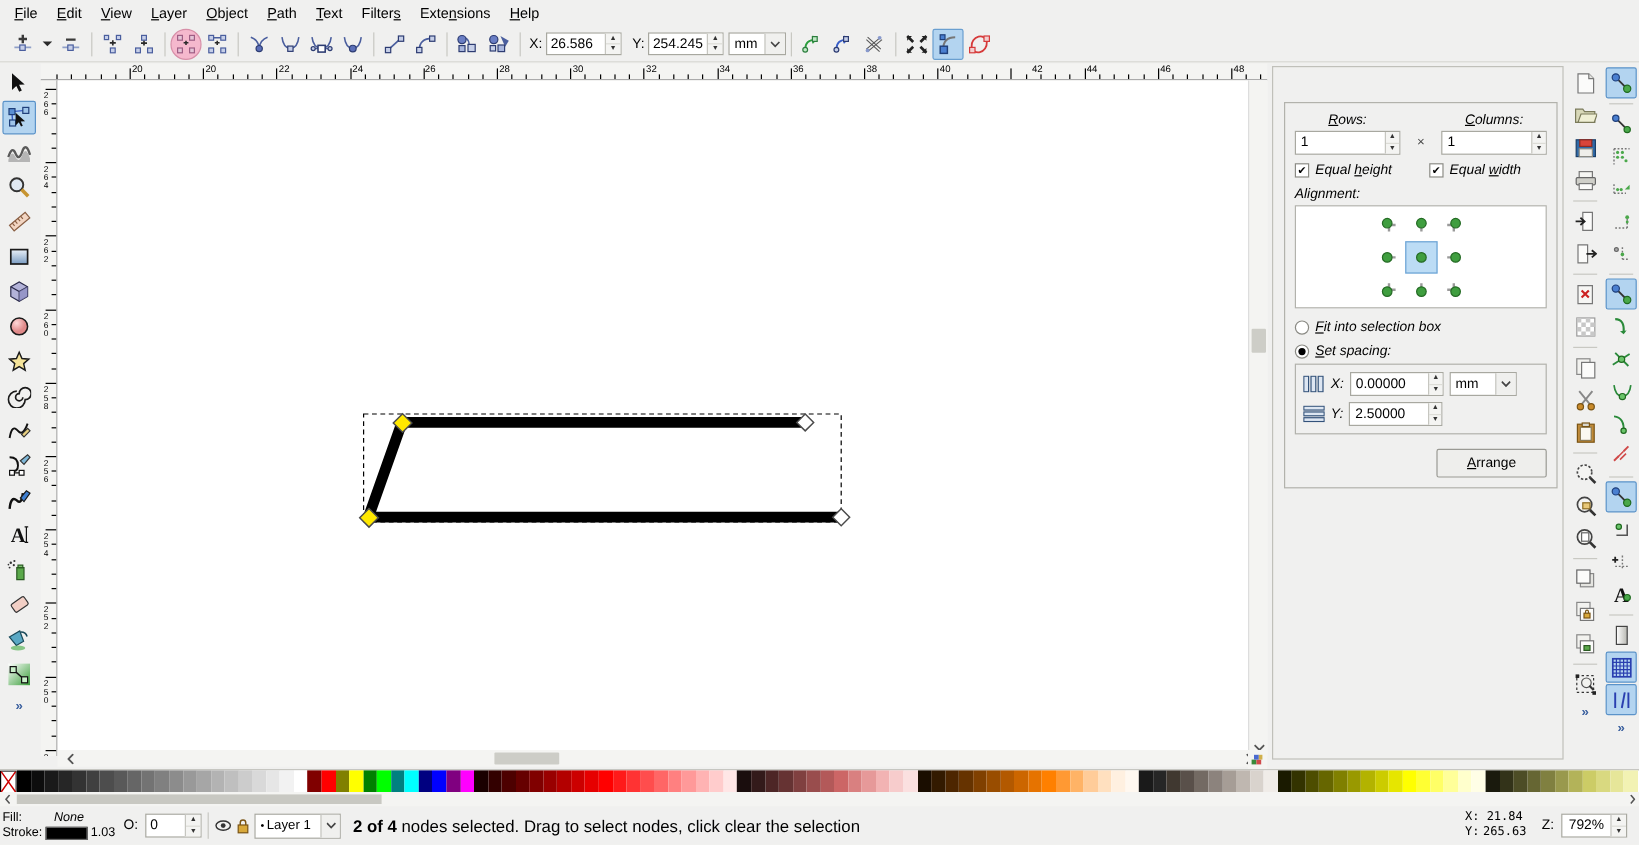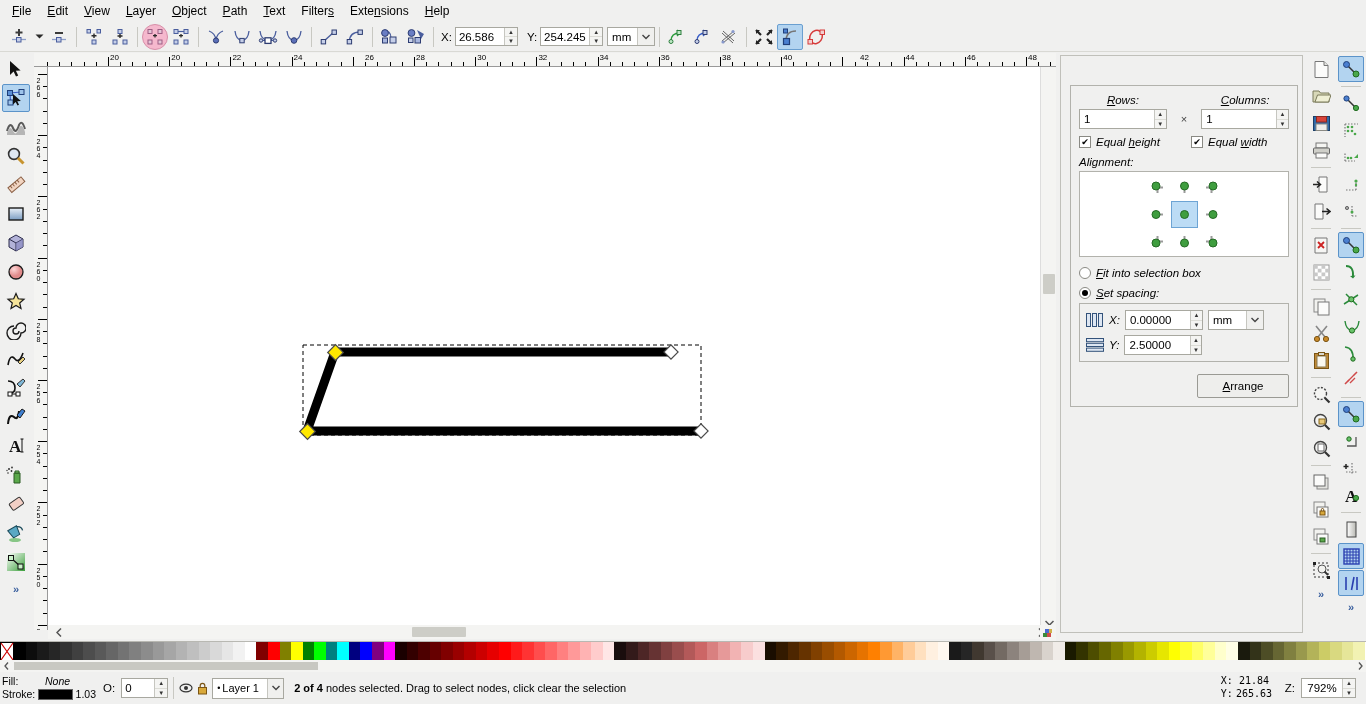--- a/index.html
+++ b/index.html
@@ -234,21 +234,21 @@
   .fslabel { width: 40px; }
   .fsval { font-style: italic; }
   .strokeswatch { width: 48px; height: 11px; background: #000; border: 1px solid #666; }
   .opwrap { display:flex; align-items:center; gap:3px; margin-left: 4px; }
   .opspin { display:flex; border:1px solid #a8a8a0; background:#fff; height:20px; }
   .opspin input { border:0;outline:0;background:transparent;width:32px;font-size:11.5px;padding:0 3px;font-family:"Liberation Sans",sans-serif;}
   .layercombo {
     display:flex;align-items:center;height:21px;border:1px solid #a8a8a0;background:#fff;
     font-size: 11px; padding-left:4px; width: 72px; margin-left: 4px;
   }
-  .statusmsg { font-size: 11px; margin-left: 10px; }
+  .statusmsg { font-size: 14px; margin-left: 10px; }
   .statusmsg b { font-weight: bold; }
   #coordbox {
     position: absolute; right: 94px; top: 674px; font-family: "DejaVu Sans Mono", monospace;
     font-size: 10px; line-height: 13px;
   }
   #zoombox { position: absolute; right: 10px; top: 678px; display:flex;align-items:center;gap:3px; }
   #zoombox .zspin { display:flex;border:1px solid #a8a8a0;background:#fff;height:20px;align-items:stretch; }
   #zoombox .zspin input { border:0;outline:0;background:transparent;width:40px;font-size:11.5px;padding:0 3px;text-align:center;font-family:"Liberation Sans",sans-serif;}
   .statsep { width:1px; height: 22px; background: #c8c8c2; margin: 0 5px; }
   svg { display:block; }
@@ -635,21 +635,21 @@
       <div class="htickmin" style="left: 220.88px;"></div>
       <div class="htickmin" style="left: 233.12px;"></div>
       <div class="htickmin" style="left: 245.36px;"></div>
       <div class="htickmaj" style="left: 257.6px;"></div>
       <div class="hticklbl" style="left: 259.6px;">24</div>
       <div class="htickmin" style="left: 269.84px;"></div>
       <div class="htickmin" style="left: 282.08px;"></div>
       <div class="htickmin" style="left: 294.32px;"></div>
       <div class="htickmin" style="left: 306.56px;"></div>
       <div class="htickmaj" style="left: 318.8px;"></div>
-      <div class="hticklbl" style="left: 331px;">26</div>
+      <div class="hticklbl" style="left: 320px;">26</div>
       <div class="htickmin" style="left: 331.04px;"></div>
       <div class="htickmin" style="left: 343.28px;"></div>
       <div class="htickmin" style="left: 355.52px;"></div>
       <div class="htickmin" style="left: 367.76px;"></div>
       <div class="htickmaj" style="left: 380px;"></div>
       <div class="hticklbl" style="left: 382px;">28</div>
       <div class="htickmin" style="left: 392.24px;"></div>
       <div class="htickmin" style="left: 404.48px;"></div>
       <div class="htickmin" style="left: 416.72px;"></div>
       <div class="htickmin" style="left: 428.96px;"></div>

